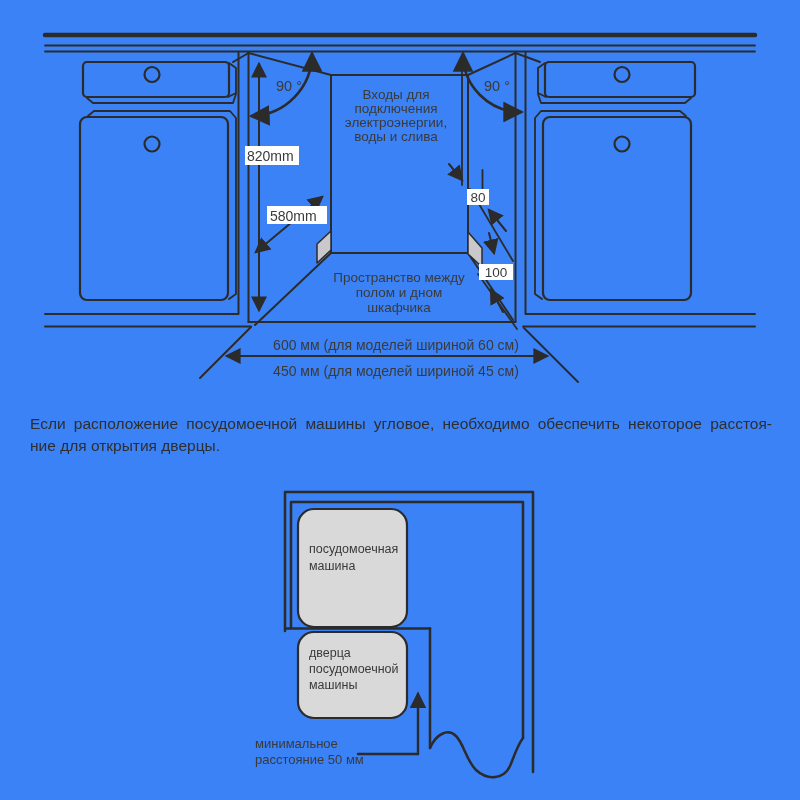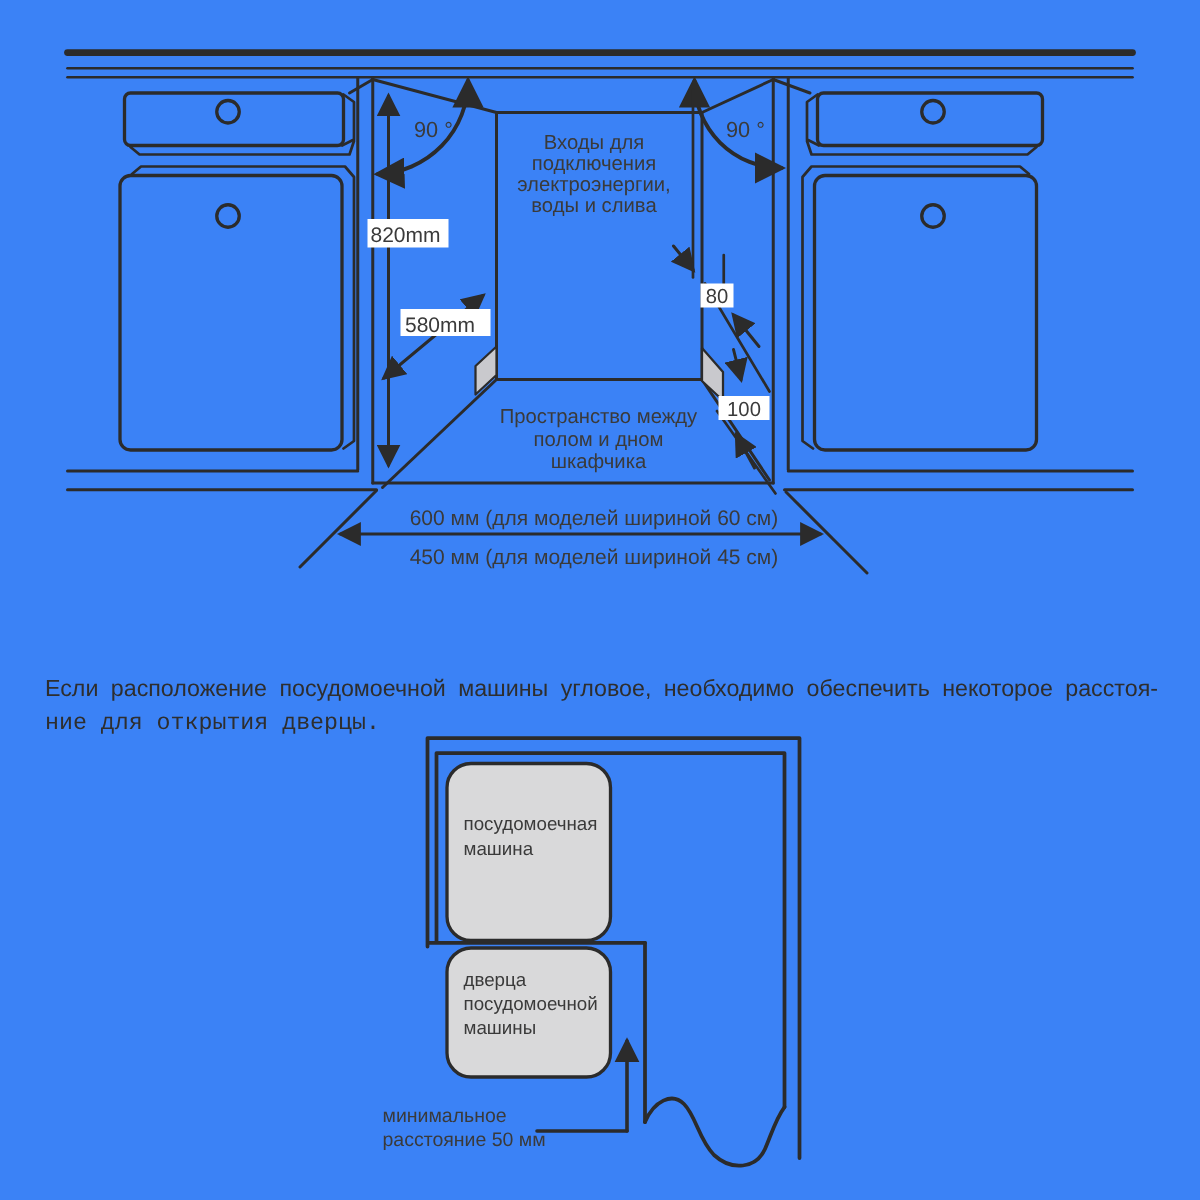--- a/index.html
+++ b/index.html
@@ -3,22 +3,22 @@
 <meta charset="utf-8">
 <style>
   html,body{margin:0;padding:0;background:#ffffff;}
   .page{position:relative;width:800px;height:800px;background:#3b82f6;overflow:hidden;
         font-family:"Liberation Sans",sans-serif;}
   svg{position:absolute;left:0;display:block;}
   #top-svg{top:0;}
   #bottom-svg{top:480px;}
   .para{position:absolute;left:30px;top:413px;width:742px;color:#2e2e2e;
         font-size:15.5px;line-height:22px;font-family:"Liberation Sans",sans-serif;}
-  .para .l1{display:block;text-align:justify;text-align-last:justify;white-space:normal;margin-top:36px;}
-  .para .l2{display:block;font-family:Liberation Mono, monospace;}
+  .para .l1{display:block;text-align:justify;text-align-last:justify;white-space:normal;}
+  .para .l2{display:block;}
   text{font-family:"Liberation Sans",sans-serif;fill:#3a3a3a;}
   .lbl{font-size:13.5px;}
   .lbl14{font-size:14px;}
   .lbl145{font-size:14.5px;}
   .lblb{font-size:13px;}
   .boxlbl{font-size:12.5px;fill:#3a3a3a;}
 </style>
 </head>
 <body>
 

